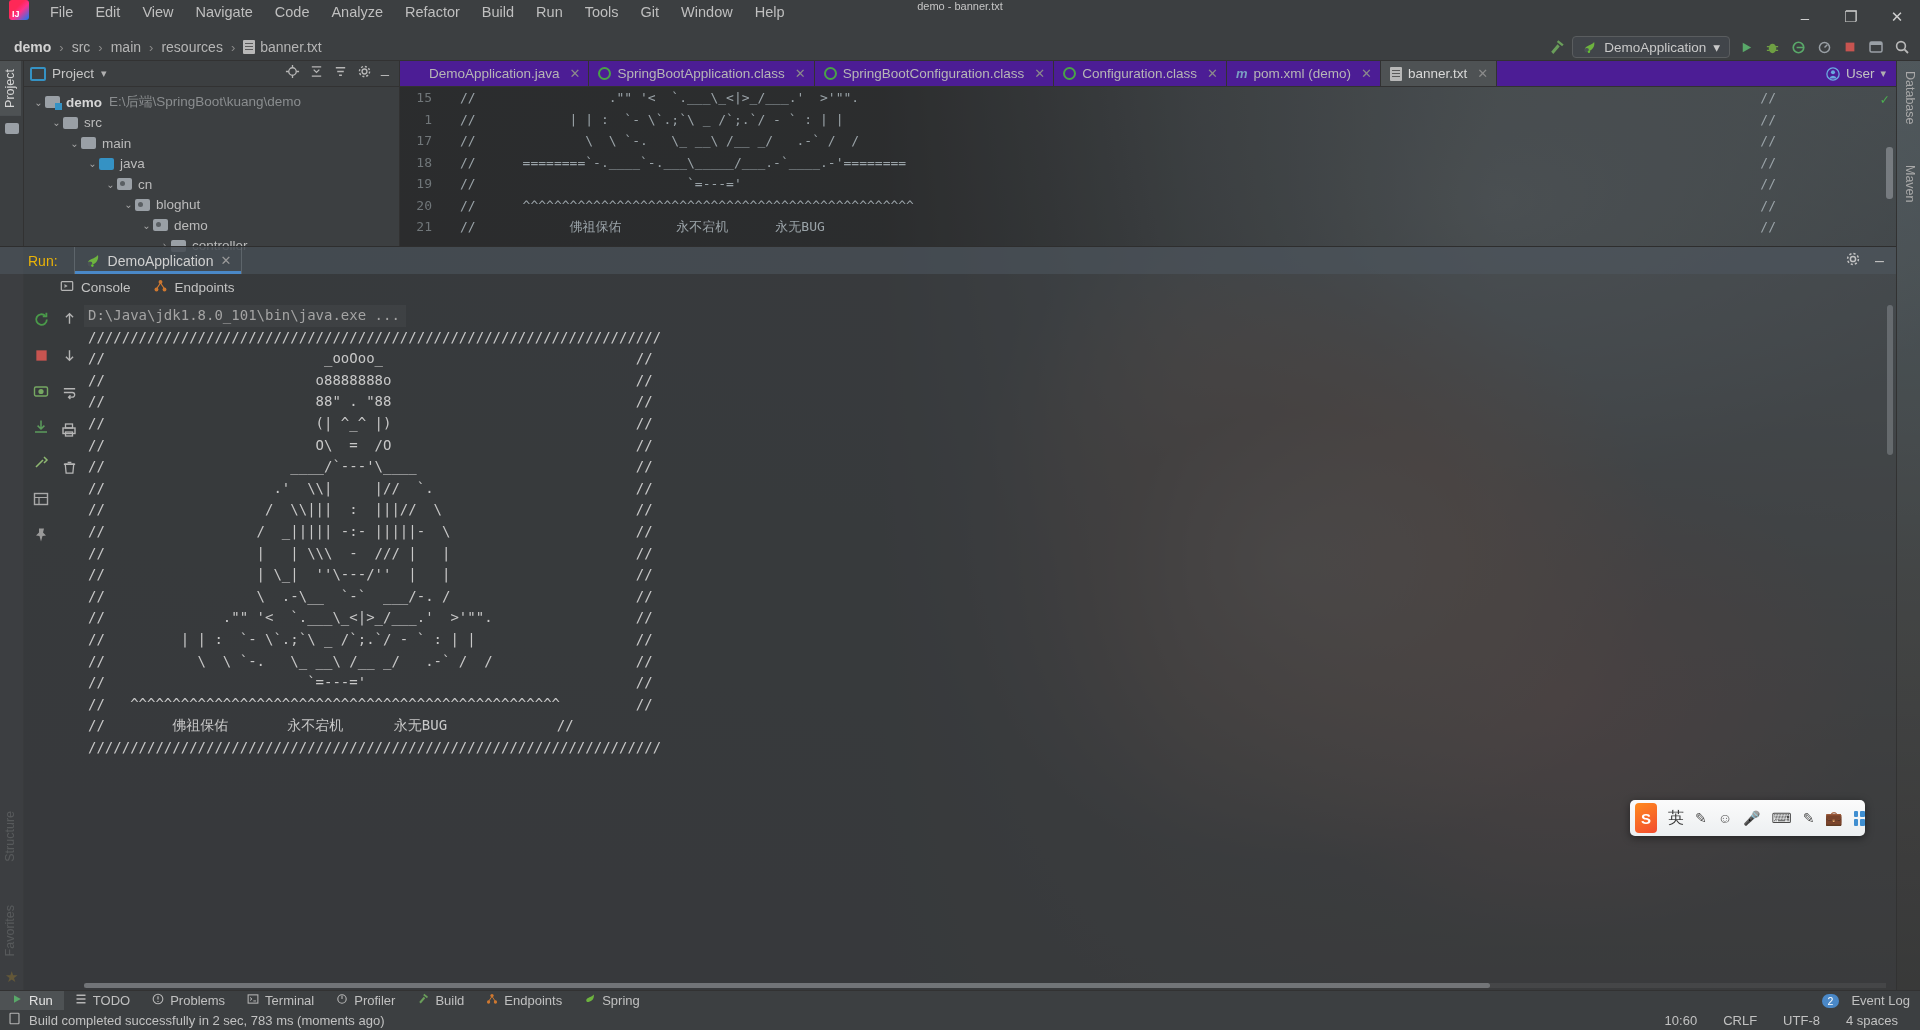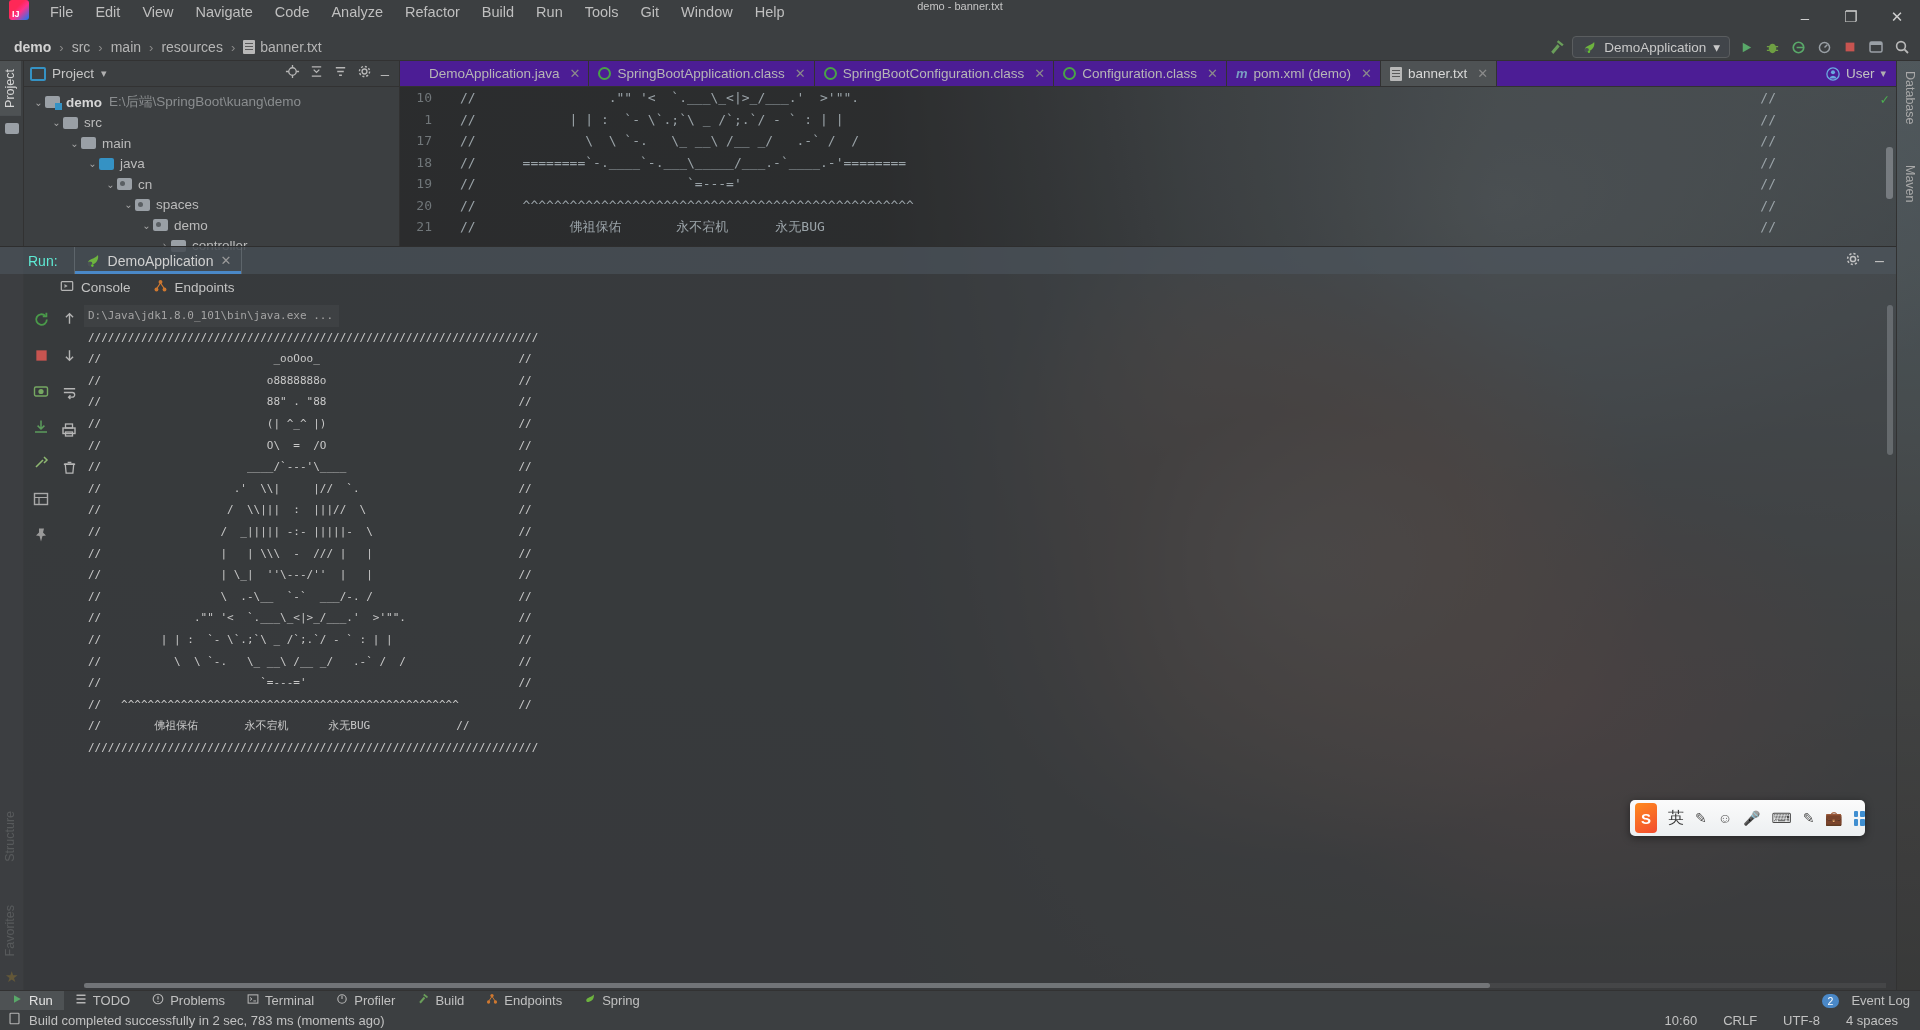--- a/index.html
+++ b/index.html
@@ -156,21 +156,21 @@
   
   .run-window {
     position: absolute; left: 0; top: 246px; right: 24px; bottom: 40px;
     background: rgba(60,63,65,.75);
     border-top: 1px solid #2e2e2e;
   }
   .run-header {
     height: 27px; display: flex; align-items: center;
     background: rgba(78,88,96,.55); position: relative;
   }
-  .run-label { font-size: 14px; color: #5eead4; padding-left: 28px; }
+  .run-label { font-size: 14px; color: #eab308; padding-left: 28px; }
   .run-tab-chip {
     display: flex; align-items: center; gap: 7px; font-size: 14px; color: #d0d0d0;
     margin-left: 16px; padding: 0 10px; height: 27px; position: relative;
     border-left: 1px solid rgba(120,128,134,.5); border-right: 1px solid rgba(120,128,134,.5);
   }
   .run-tab-chip::after {
     content: ""; position: absolute; left: 0; right: 0; bottom: 0; height: 3px; background: #4a88c7;
   }
   .run-header-right { margin-left: auto; display: flex; align-items: center; gap: 14px; padding-right: 12px; }
 
@@ -181,21 +181,21 @@
     position: absolute; left: 24px; top: 54px; width: 34px; bottom: 0;
     display: flex; flex-direction: column; align-items: center; gap: 16px; padding-top: 10px;
   }
   .run-side2 {
     position: absolute; left: 56px; top: 54px; width: 26px; bottom: 0;
     display: flex; flex-direction: column; align-items: center; gap: 18px; padding-top: 10px;
   }
 
   .console {
     position: absolute; left: 84px; top: 54px; right: 0; bottom: 0;
-    font-family: "DejaVu Sans Mono", monospace; font-size: 11px;
+    font-family: "DejaVu Sans Mono", monospace; font-size: 14px;
     overflow: hidden; padding-top: 4px;
   }
   .cline { height: 21.6px; white-space: pre; color: #c8c8c8; padding-left: 4px; line-height: 21.6px;}
   .cline.cmd { color: #a4a4a4; background: rgba(255,255,255,.04); display:inline-block; padding-right:6px;}
 
   .console-scroll-x {
     position: absolute; left: 84px; right: 10px; bottom: 2px; height: 5px; background: rgba(255,255,255,.06);
   }
   .console-scroll-x .thumb { width: 78%; height: 5px; background: rgba(170,175,180,.45); border-radius: 3px;}
   .console-scroll-y {
@@ -418,21 +418,21 @@
         <span class="node-name">java</span>
       </div>
       <div class="tree-row" style="padding-left:80px;">
         <span class="arrow">⌄</span>
         <span class="folder-ic f-pkg"></span>
         <span class="node-name">cn</span>
       </div>
       <div class="tree-row" style="padding-left:98px;">
         <span class="arrow">⌄</span>
         <span class="folder-ic f-pkg"></span>
-        <span class="node-name">spaces</span>
+        <span class="node-name">bloghut</span>
       </div>
       <div class="tree-row" style="padding-left:116px;">
         <span class="arrow">⌄</span>
         <span class="folder-ic f-pkg"></span>
         <span class="node-name">demo</span>
       </div>
       <div class="tree-row" style="padding-left:134px;">
         <span class="arrow">›</span>
         <span class="folder-ic f-grey"></span>
         <span class="node-name">controller</span>
@@ -478,21 +478,21 @@
             <circle cx="8" cy="6" r="2.3" fill="#6aa9e0"></circle>
             <path d="M3.6 13a4.8 4.8 0 0 1 8.8 0" fill="#6aa9e0"></path>
           </svg>
         <span>User</span>
         <span style="font-size:11px;color:#b0b0b0;">▾</span>
       </div>
     </div>
 
     <div class="code-body">
       <div class="code-line">
-        <span class="gutter">10</span>
+        <span class="gutter">15</span>
         <span class="code-txt">//                 ."" '&lt;  `.___\_&lt;|&gt;_/___.'  &gt;'"".</span>
         <span class="code-tail">//</span>
       </div>
       <div class="code-line">
         <span class="gutter">1</span>
         <span class="code-txt">//            | | :  `- \`.;`\ _ /`;.`/ - ` : | |</span>
         <span class="code-tail">//</span>
       </div>
       <div class="code-line">
         <span class="gutter">17</span>

